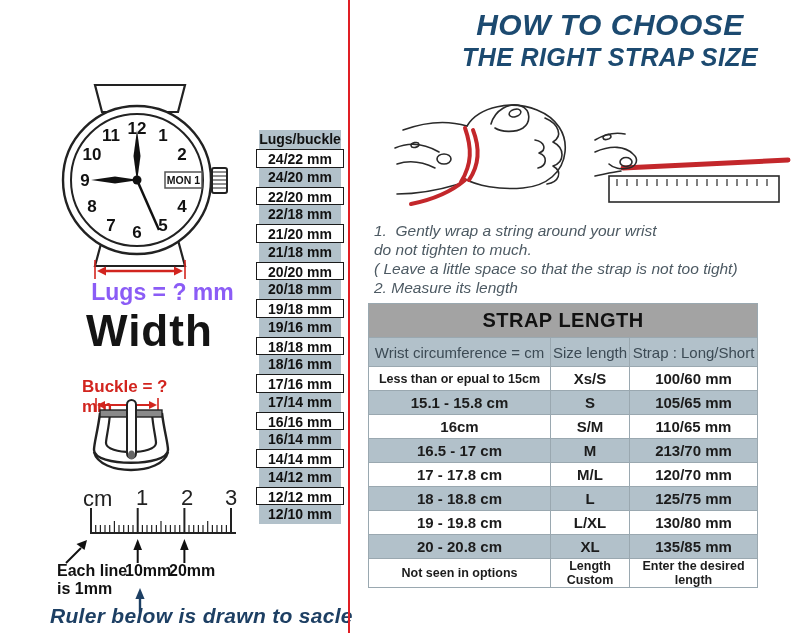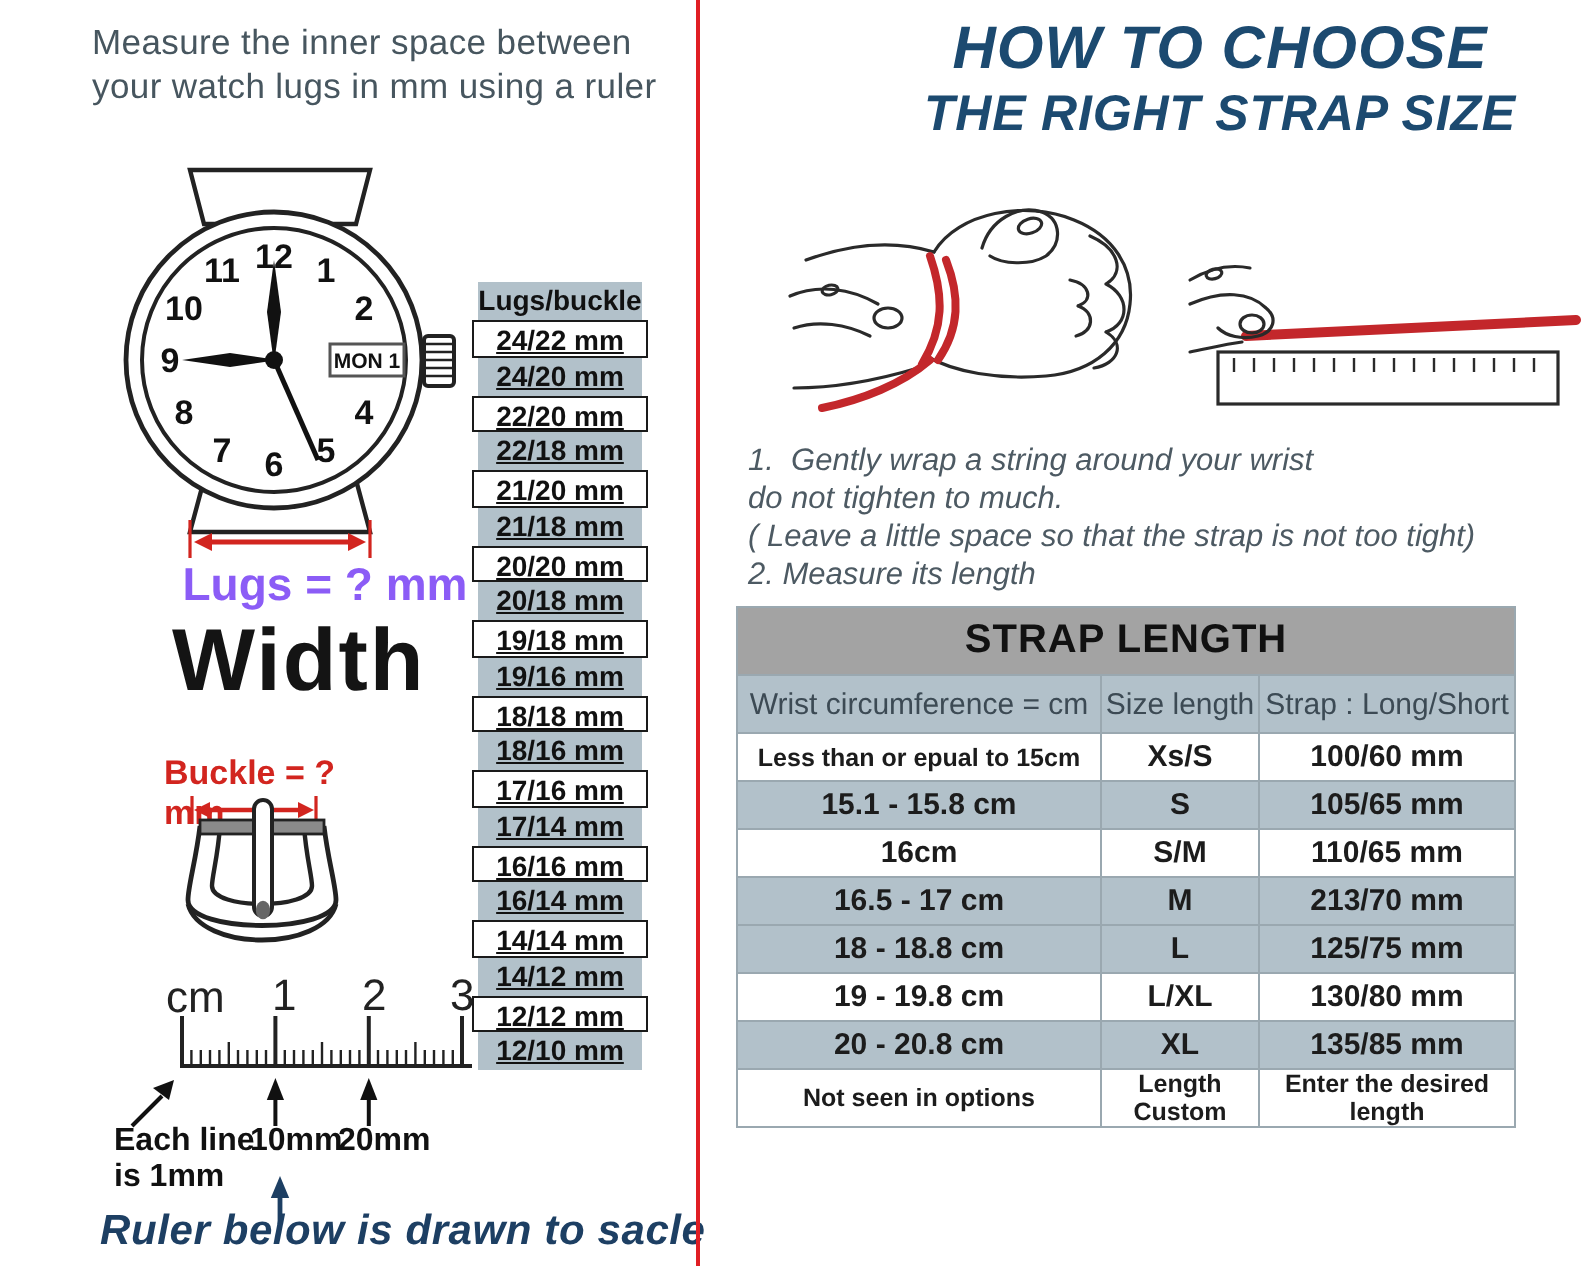--- a/index.html
+++ b/index.html
@@ -12,25 +12,25 @@
         color:#47565f;letter-spacing:.2px;}
   .lugs-label{left:85px;top:279px;width:155px;text-align:center;color:#8b5cf6;
               font-weight:bold;font-size:23px;}
   .width-label{left:86px;top:306px;font-size:44px;font-weight:bold;color:#141414;
                letter-spacing:1px;}
   .buckle-label{left:82px;top:377px;width:115px;color:#d2251f;font-weight:bold;font-size:17px;}
   .scale-note{left:50px;top:604px;font-size:21px;font-weight:bold;font-style:italic;
               color:#1d3f63;letter-spacing:.3px;}
 
   
-  .luglist{left:236px;top:130px;width:88px;margin-top:11px;}
+  .luglist{left:256px;top:130px;width:88px;}
   .luglist .hd{height:19px;line-height:19px;margin:0 3px;background:#b2c1ca;
                font-weight:bold;font-size:14px;text-align:center;color:#111;}
   .lrow{height:18.75px;line-height:18.5px;font-weight:bold;font-size:14px;
-        text-align:center;color:#111;box-sizing:border-box;text-decoration:underline;}
+        text-align:center;color:#111;box-sizing:border-box;}
   .lrow.w{background:#fff;border:1px solid #1a1a1a;}
   .lrow.b{background:#b2c1ca;margin:0 3px;}
 
   
   .divider{left:348px;top:0;width:2px;height:633px;background:#e01e24;}
 
   
   .titles{left:415px;top:8px;width:390px;text-align:center;color:#1c4a70;
           font-style:italic;font-weight:bold;}
   .titles .t1{font-size:30px;letter-spacing:.5px;line-height:34px;}
@@ -57,24 +57,20 @@
   .straptable .small{font-size:12.5px !important;}
 
   svg{position:absolute;overflow:visible;}
   .ink{stroke:#2a2a2a;fill:none;stroke-width:1.6;stroke-linecap:round;}
 </style>
 </head>
 <body>
 
 <div class="stage">
 
-  <div class="abs lead">
-    <div>Measure the inner space between</div>
-    <div>your watch lugs in mm using a ruler</div>
-  </div>
 
   <svg class="abs" style="left:55px;top:82px" width="180" height="200" viewBox="0 0 180 200">
 
     <path d="M40,3 L130,3 L123,30 L47,30 Z" fill="#fff" stroke="#222" stroke-width="2.2"></path>
 
     <path d="M47,158 L123,158 L130,184 L40,184 Z" fill="#fff" stroke="#222" stroke-width="2.2"></path>
 
     <rect x="150" y="92" width="9" height="13" fill="#fff" stroke="#222" stroke-width="1.8"></rect>
     <rect x="157" y="86" width="15" height="25" rx="2" fill="#fff" stroke="#222" stroke-width="2"></rect>
     <path d="M158,90 h13 M158,94 h13 M158,98 h13 M158,102 h13 M158,106 h13" stroke="#222" stroke-width="1.2"></path>
@@ -322,20 +318,25 @@
     <tr class="drow">
       <td>16cm</td>
       <td>S/M</td>
       <td>110/65 mm</td>
     </tr>
     <tr class="drow alt">
       <td>16.5 - 17 cm</td>
       <td>M</td>
       <td>213/70 mm</td>
     </tr>
+    <tr class="drow">
+      <td>17 - 17.8 cm</td>
+      <td>M/L</td>
+      <td>120/70 mm</td>
+    </tr>
     <tr class="drow alt">
       <td>18 - 18.8 cm</td>
       <td>L</td>
       <td>125/75 mm</td>
     </tr>
     <tr class="drow">
       <td>19 - 19.8 cm</td>
       <td>L/XL</td>
       <td>130/80 mm</td>
     </tr>

